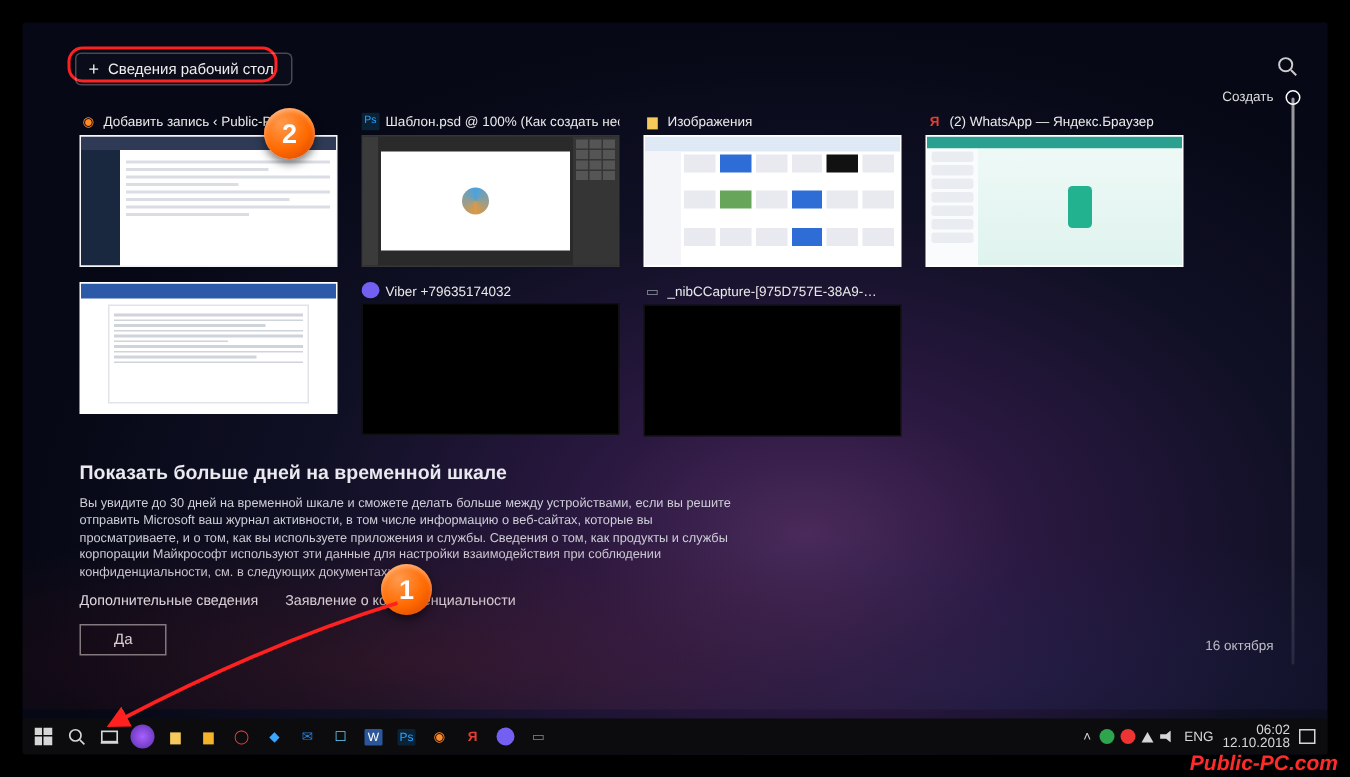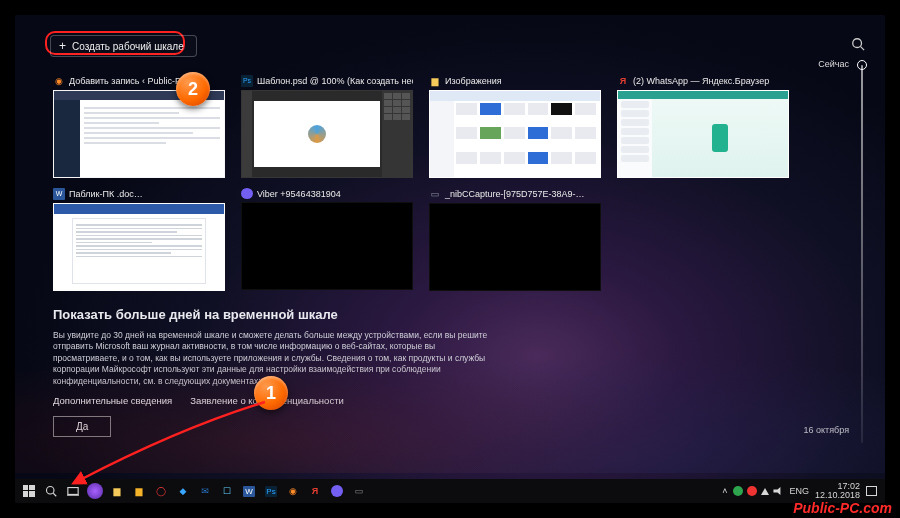--- a/index.html
+++ b/index.html
@@ -192,34 +192,34 @@
   }
 </style>
 </head>
 <body>
 
 <div class="screen">
 
   <div class="new-desktop-highlight"></div>
   <div class="new-desktop">
     <span class="plus">+</span>
-    <span>Создать рабочий шкале</span>
+    <span>Сведения рабочий стол</span>
   </div>
 
   <div class="top-search">
     <svg viewBox="0 0 16 16">
         <circle cx="7" cy="7" r="5"></circle>
         <line x1="11" y1="11" x2="15" y2="15"></line>
       </svg>
   </div>
 
   <div class="rail">
     <div class="rail-knob"></div>
   </div>
-  <div class="rail-label">Сейчас</div>
+  <div class="rail-label">Создать</div>
 
   <div class="tasks">
 
     <div class="task">
       <div class="task-title">
         <span class="ico" style="color:#ff8a28">◉</span>
         <span>Добавить запись ‹ Public-P…</span>
       </div>
       <div class="thumb thumb-firefox">
         <div class="tabbar"></div>
@@ -311,45 +311,41 @@
             <div class="row"></div>
             <div class="row"></div>
           </div>
         <div class="main">
             <div class="phone"></div>
           </div>
       </div>
     </div>
 
     <div class="task">
-      <div class="task-title">
-        <span class="ico" style="background:#2b579a;color:#fff;font-size:7px;border-radius:1px;width:12px;height:12px;line-height:12px;">W</span>
-        <span>Паблик-ПК .doc…</span>
-      </div>
       <div class="thumb thumb-word">
         <div class="rib"></div>
         <div class="page">
             <div class="line"></div>
             <div class="line"></div>
             <div class="line" style="width:80%"></div>
             <div class="line"></div>
             <div class="line"></div>
             <div class="line" style="width:60%"></div>
             <div class="line"></div>
             <div class="line"></div>
             <div class="line" style="width:75%"></div>
             <div class="line"></div>
           </div>
       </div>
     </div>
 
     <div class="task">
       <div class="task-title">
         <span class="ico" style="background:#7360f2;border-radius:50%;width:11px;height:11px;"></span>
-        <span>Viber +95464381904</span>
+        <span>Viber +79635174032</span>
       </div>
       <div class="thumb thumb-black"></div>
     </div>
 
     <div class="task">
       <div class="task-title">
         <span class="ico" style="color:#8e96a3">▭</span>
         <span>_nibCCapture-[975D757E-38A9-…</span>
       </div>
       <div class="thumb thumb-black"></div>
@@ -431,21 +427,21 @@
     <div class="tb-right">
       <span class="seg">˄</span>
       <span class="tray">
         <i style="background:#2ea44f;border-radius:50%"></i>
         <i style="background:#e33;border-radius:50%"></i>
         <i style="border-bottom:7px solid #d6d6d6;border-left:4px solid transparent;border-right:4px solid transparent;width:0;height:0"></i>
         <i style="background:#d6d6d6;clip-path:polygon(0 35%,40% 35%,70% 10%,70% 90%,40% 65%,0 65%)"></i>
       </span>
       <span class="seg">ENG</span>
       <span class="seg" style="text-align:right;line-height:1.05">
-        <span>17:02</span><br>
+        <span>06:02</span><br>
         <span>12.10.2018</span>
       </span>
       <span class="seg" style="border:1px solid #d6d6d6;width:11px;height:10px;display:inline-block"></span>
     </div>
   </div>
 
 </div>
 
 <div class="badge b1">
     <span>1</span>

